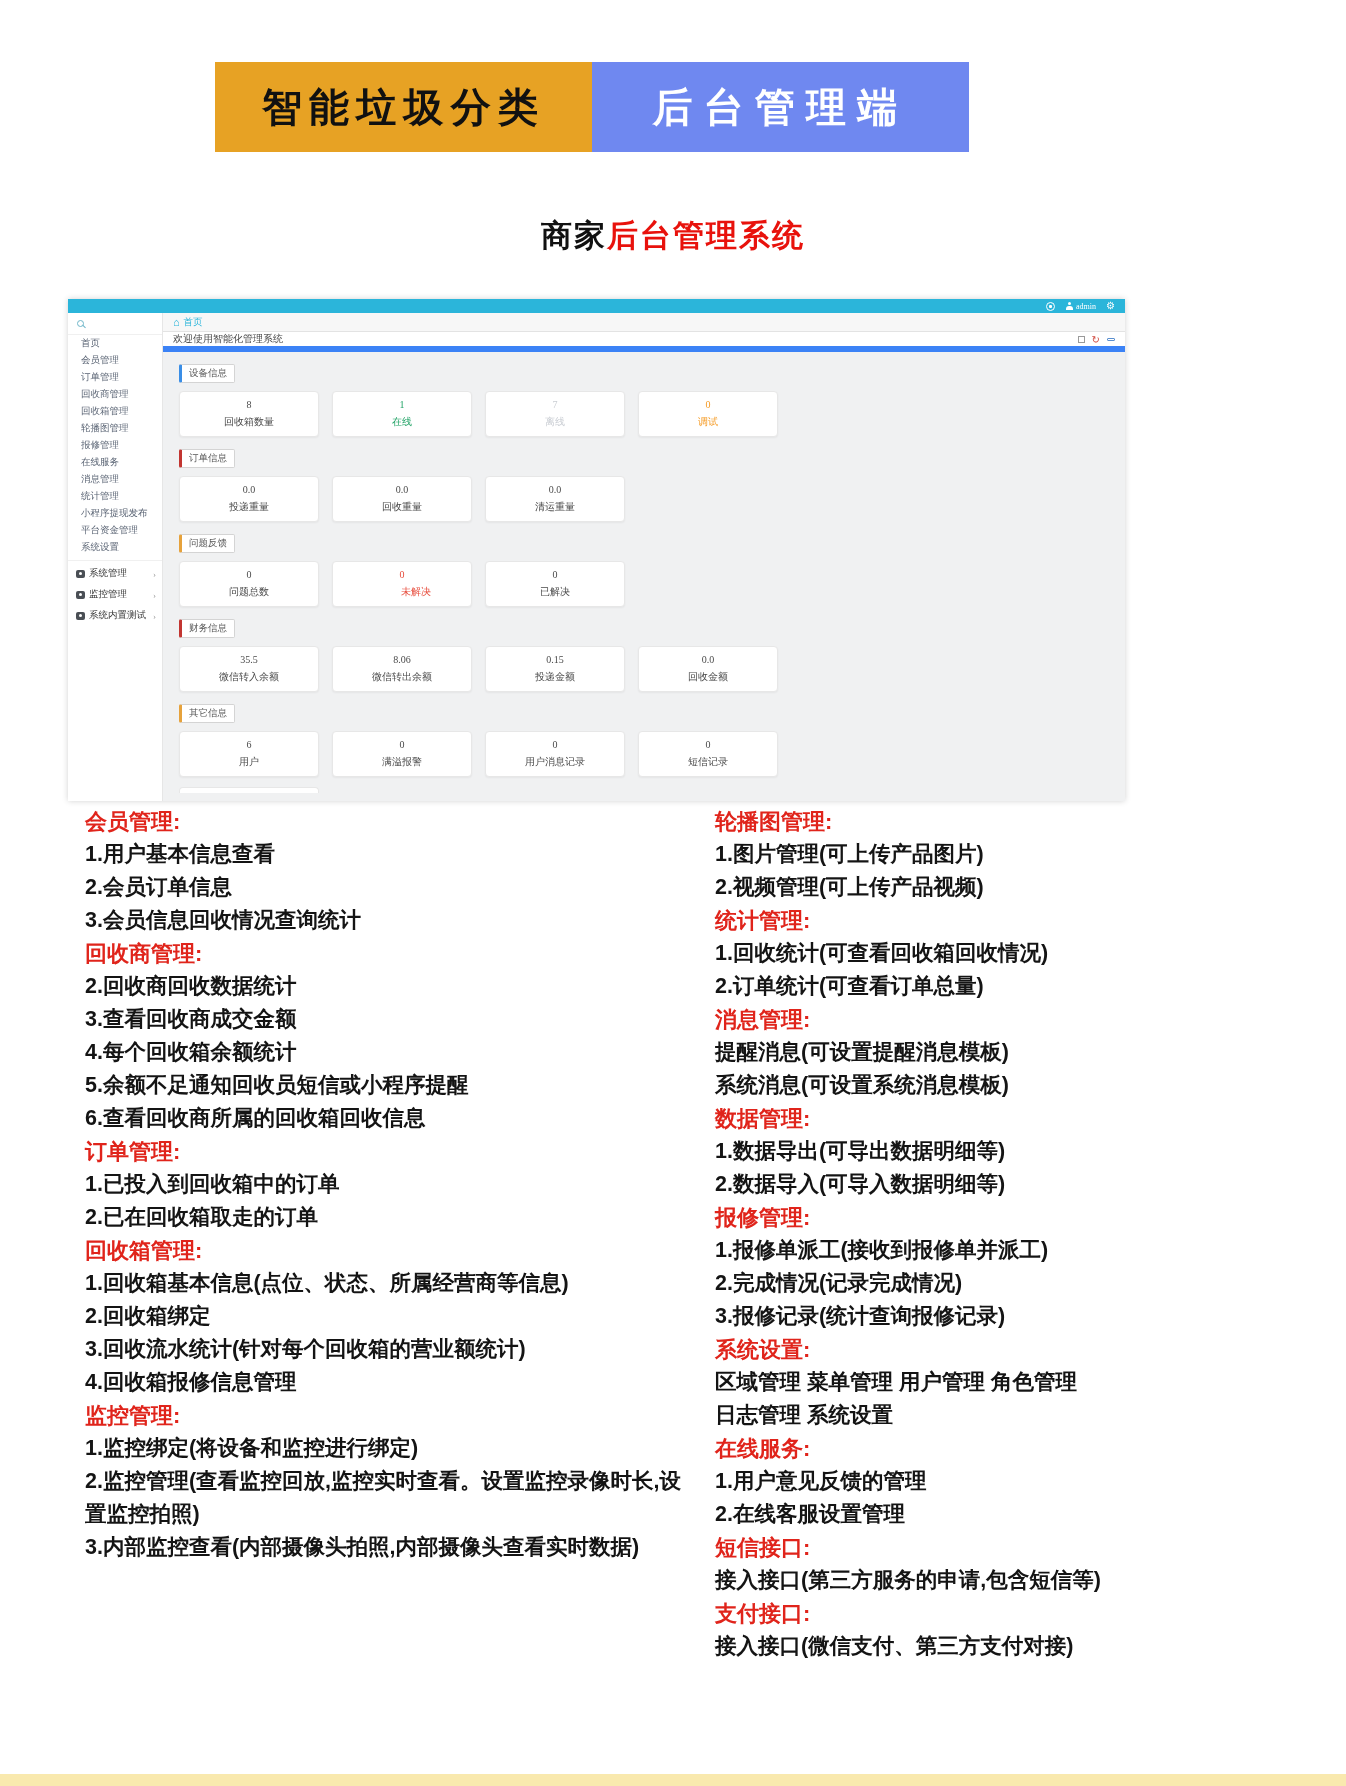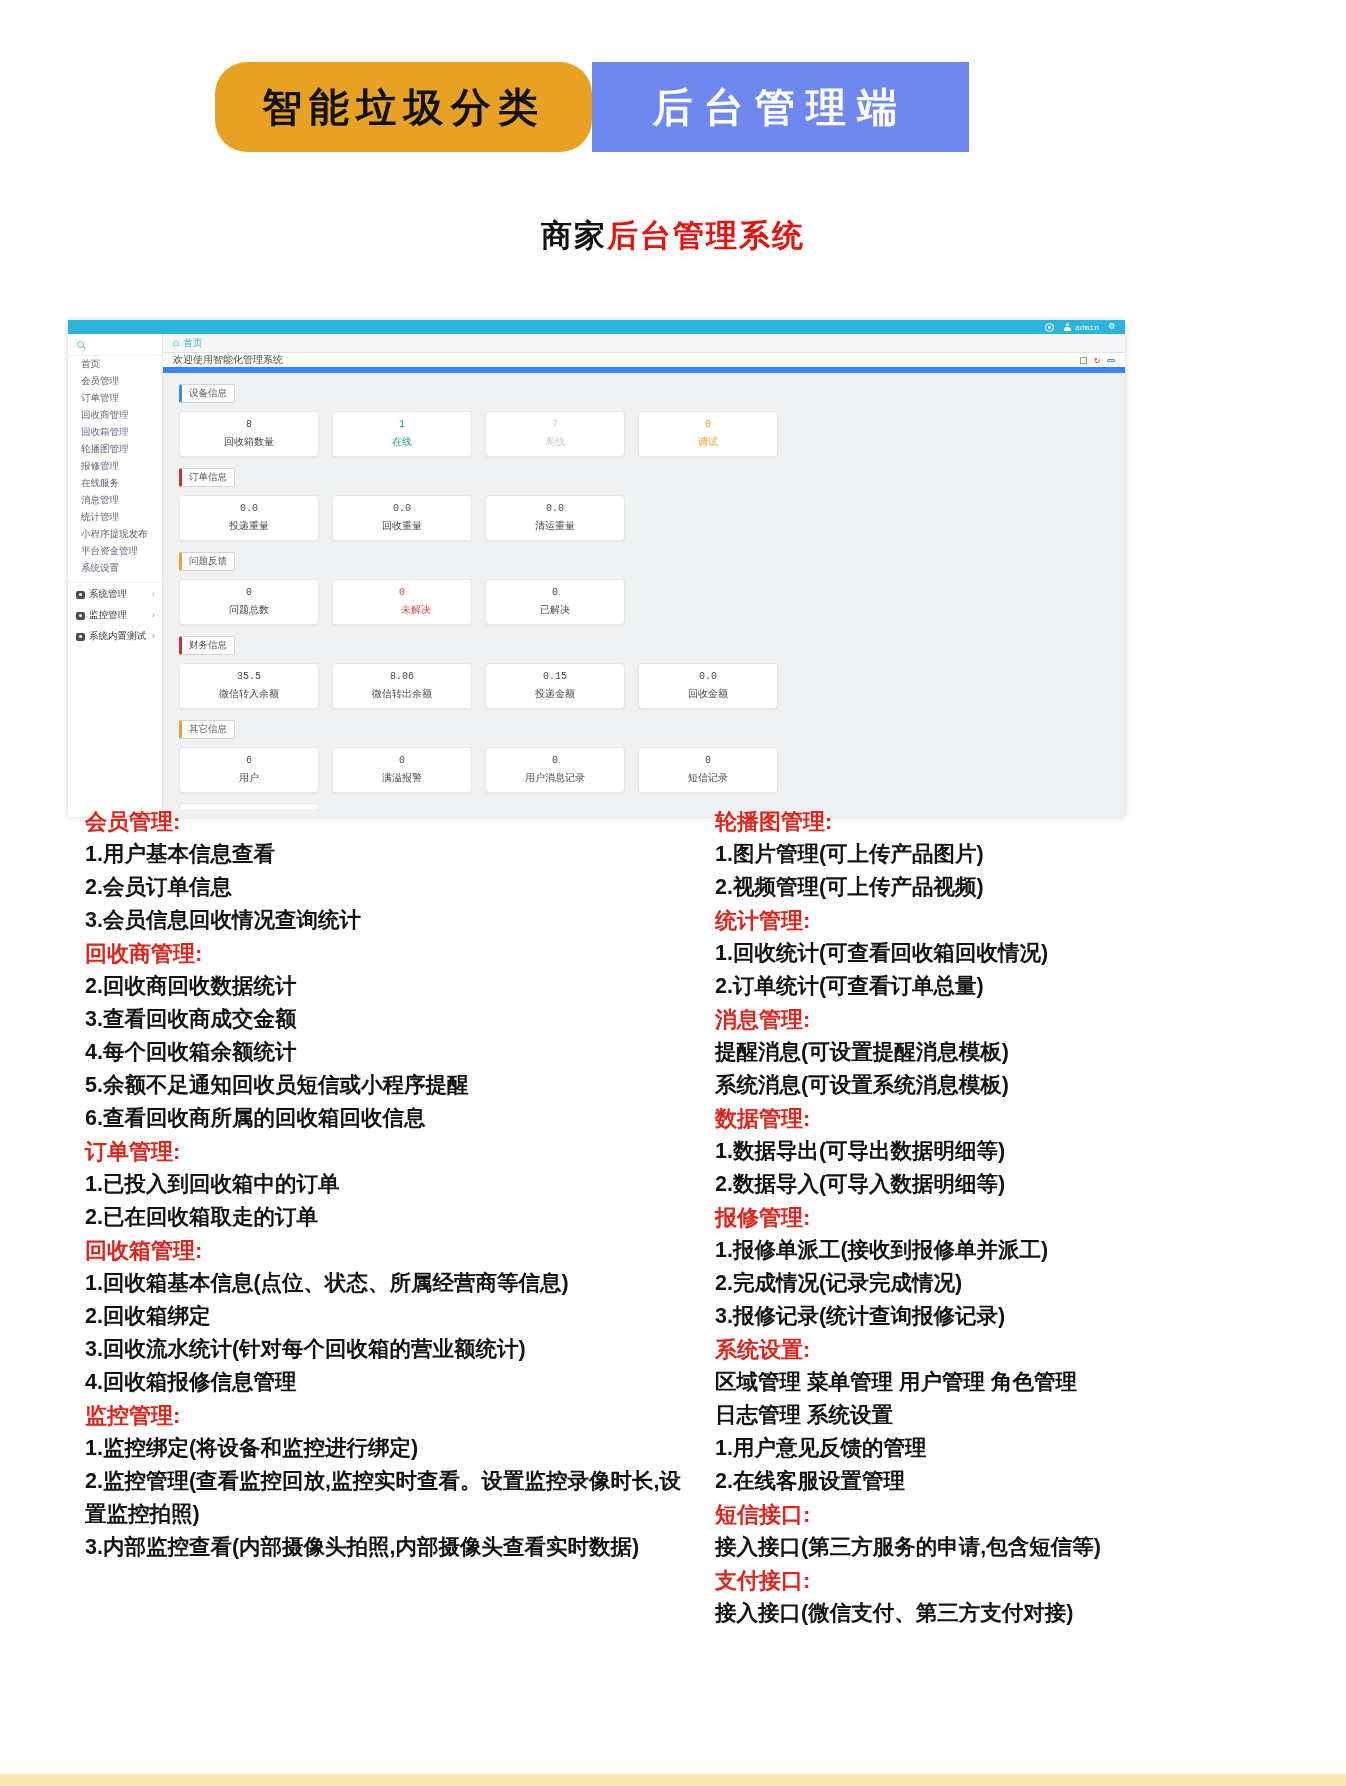--- a/index.html
+++ b/index.html
@@ -4,31 +4,31 @@
 <style>
   * { margin:0; padding:0; box-sizing:border-box; }
   html,body { width:1346px; height:1786px; background:#ffffff;
     font-family:"Liberation Sans","DejaVu Sans",sans-serif; }
   #page { position:relative; width:1346px; height:1786px; overflow:hidden; background:#fff; }
 
   
   .banner { position:absolute; left:215px; top:62px; display:flex; }
   .banner-block { width:377px; height:90px; display:flex; align-items:center; justify-content:center;
     font-size:40px; font-weight:bold; letter-spacing:0.18em; }
-  .banner-orange { background:#E7A224; color:#111;border-radius:32px; }
+  .banner-orange { background:#E7A224; color:#111; }
   .banner-blue   { background:#6F88F0; color:#fff; letter-spacing:0.28em; }
 
   
   .page-title { position:absolute; left:0; top:215px; width:100%; text-align:center;
     font-size:31px; font-weight:bold; letter-spacing:2px; color:#111; }
   .page-title .hl { color:#E8120C; }
 
   
-  .dashboard { position:absolute; left:68px; top:320px; width:1057px; background:#fff;
-    box-shadow:0 0 6px rgba(0,0,0,.18); font-family:Liberation Mono, monospace; }
+  .dashboard { position:absolute; left:68px; top:299px; width:1057px; background:#fff;
+    box-shadow:0 0 6px rgba(0,0,0,.18); font-family:Liberation Serif, serif; }
   .d-topbar { height:14px; background:#2BB5DA; display:flex; align-items:center;
     justify-content:flex-end; gap:10px; padding-right:10px; }
   .msg-icon { width:9px; height:9px; border:1px solid #fff; border-radius:50%; position:relative; }
   .msg-icon::after { content:''; position:absolute; left:2px; top:2px; width:3px; height:3px; background:#fff; border-radius:1px; }
   .topbar-user { display:flex; align-items:center; gap:3px; }
   .user-icon { width:8px; height:8px; position:relative; }
   .user-icon::before { content:''; position:absolute; left:2.5px; top:0; width:3px; height:3px; background:#fff; border-radius:50%; }
   .user-icon::after  { content:''; position:absolute; left:0.5px; top:3.5px; width:7px; height:4px; background:#fff; border-radius:3px 3px 0 0; }
   .topbar-admin { color:#fff; font-size:8px; }
   .gear-icon { color:#fff; font-size:10px; line-height:10px; }
@@ -292,20 +292,21 @@
       <div class="feat-heading">数据管理:</div>
       <div class="feat-line">1.数据导出(可导出数据明细等)</div>
       <div class="feat-line">2.数据导入(可导入数据明细等)</div>
       <div class="feat-heading">报修管理:</div>
       <div class="feat-line">1.报修单派工(接收到报修单并派工)</div>
       <div class="feat-line">2.完成情况(记录完成情况)</div>
       <div class="feat-line">3.报修记录(统计查询报修记录)</div>
       <div class="feat-heading">系统设置:</div>
       <div class="feat-line">区域管理  菜单管理  用户管理  角色管理</div>
       <div class="feat-line">日志管理  系统设置</div>
+      <div class="feat-heading">在线服务:</div>
       <div class="feat-line">1.用户意见反馈的管理</div>
       <div class="feat-line">2.在线客服设置管理</div>
       <div class="feat-heading">短信接口:</div>
       <div class="feat-line">接入接口(第三方服务的申请,包含短信等)</div>
       <div class="feat-heading">支付接口:</div>
       <div class="feat-line">接入接口(微信支付、第三方支付对接)</div>
     </div>
 
   <div class="bottom-strip"></div>
 

